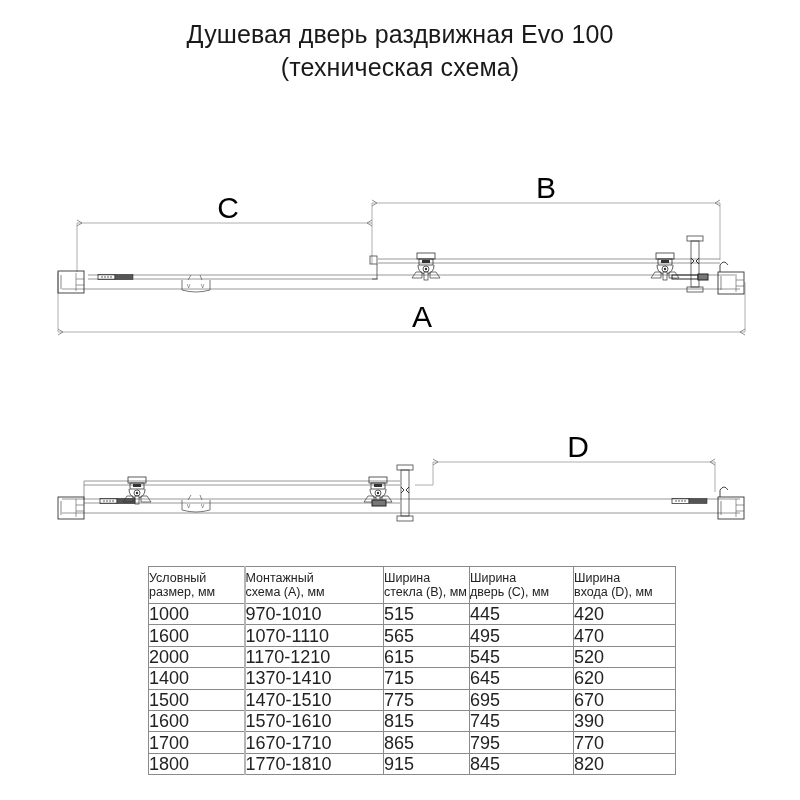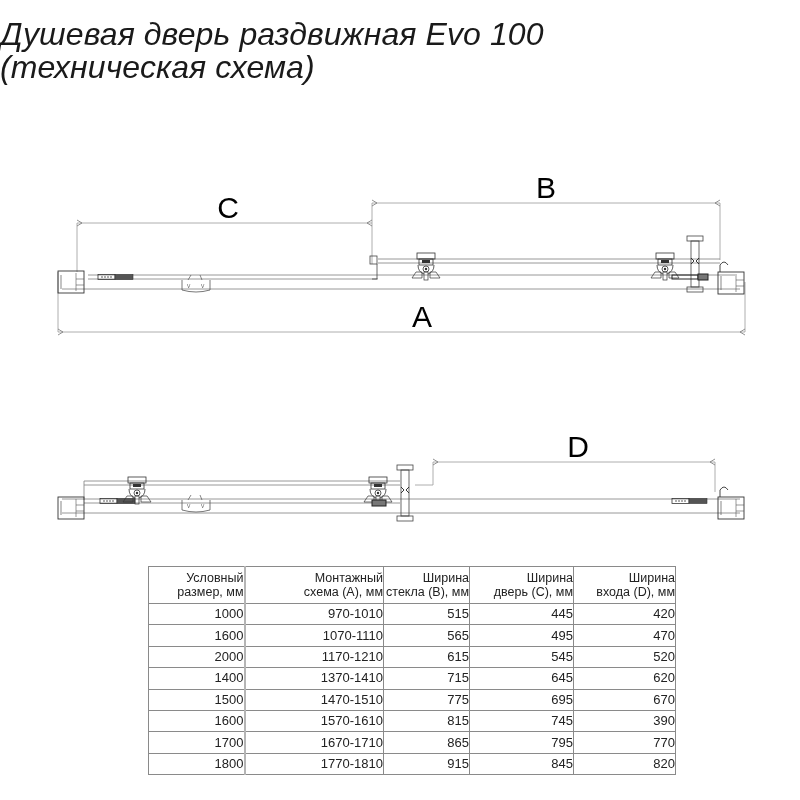--- a/index.html
+++ b/index.html
@@ -13,26 +13,26 @@
       position: relative;
       overflow: hidden;
       font-family: "Liberation Sans", "DejaVu Sans", sans-serif;
       color: #111;
     }
     .title {
       position: absolute;
       left: 0;
       top: 18px;
       width: 800px;
-      font-size: 32px;
+      text-align: center;
+      font-size: 25px;
       line-height: 33px;
       font-weight: 400;
       color: #1a1a1a;
       letter-spacing: 0.1px;
-      font-style: italic;
     }
     .title div { white-space: nowrap; }
     svg.drawing {
       position: absolute;
       left: 0;
       top: 0;
       width: 800px;
       height: 540px;
     }
     .dim-label {
@@ -49,34 +49,34 @@
       left: 148px;
       top: 566px;
       width: 527px;
       border-collapse: collapse;
       font-size: 12.5px;
       color: #222;
       table-layout: fixed;
     }
     table.spec th, table.spec td {
       border: 1px solid #8a8a8a;
-      text-align: right;
+      text-align: left;
       padding: 0;
       font-weight: 400;
     }
     table.spec th {
       height: 36px;
       line-height: 14px;
       font-size: 12.5px;
       vertical-align: middle;
     }
     table.spec td {
       height: 20.4px;
       line-height: 20px;
-      font-size: 13px;
+      font-size: 18px;
     }
     table.spec col.c1 { width: 96px; }
     table.spec col.c2 { width: 139px; }
     table.spec col.c3 { width: 86px; }
     table.spec col.c4 { width: 104px; }
     table.spec col.c5 { width: 102px; }
     table.spec tr > *:first-child { border-right: 2px solid #b5b5b5; }
   </style>
 </head>
 <body>

